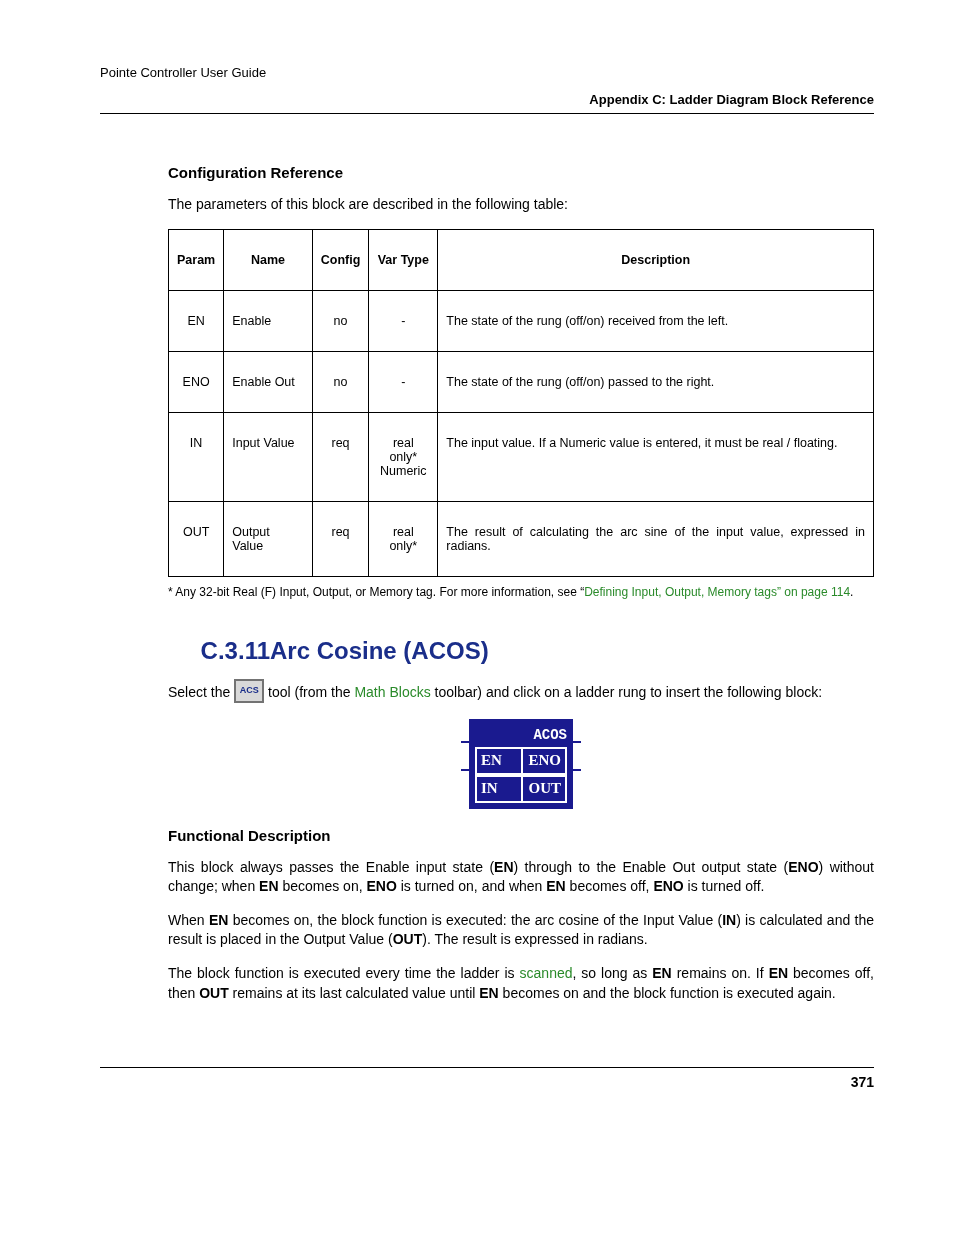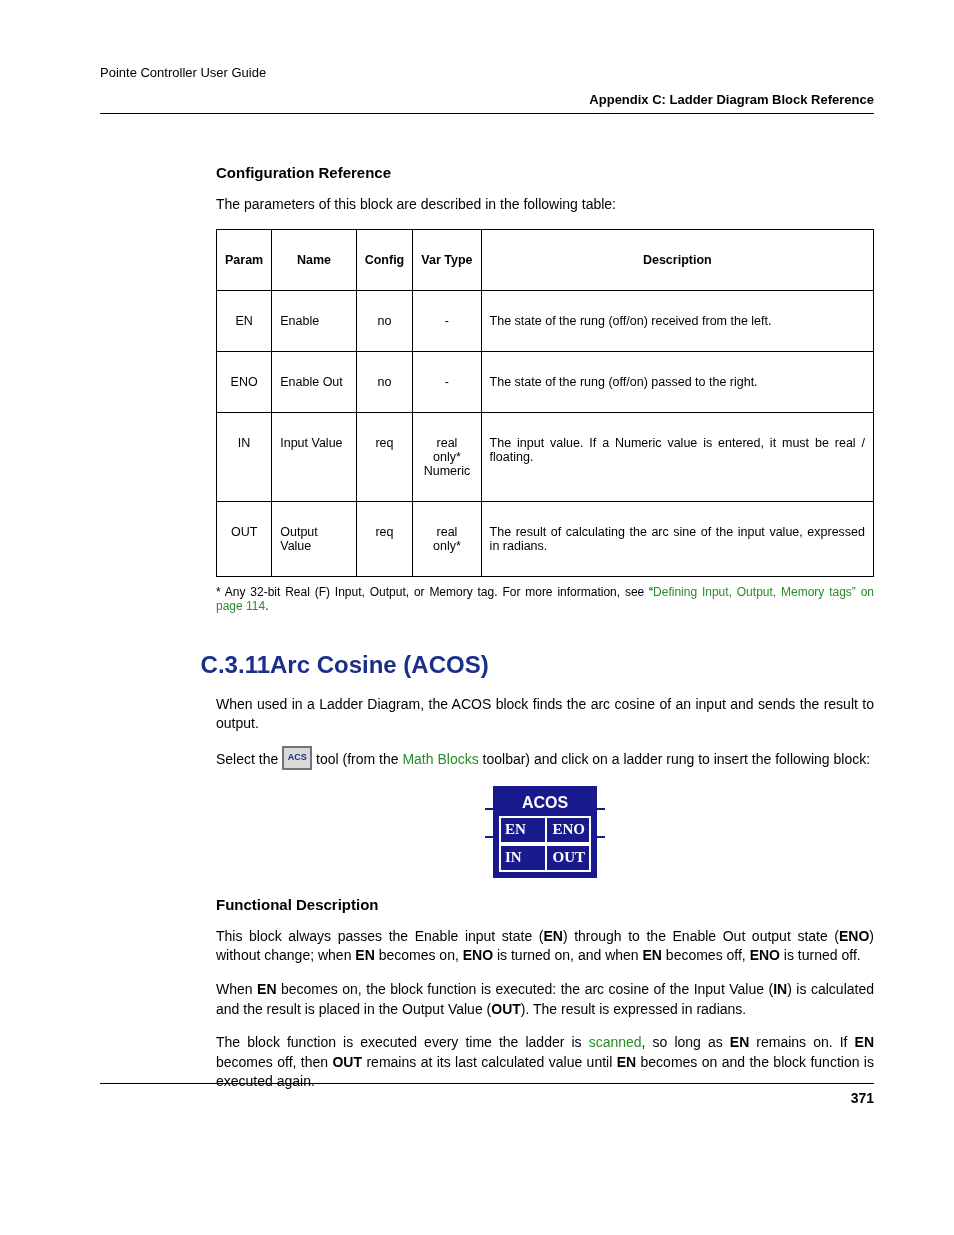--- a/index.html
+++ b/index.html
@@ -17,21 +17,21 @@
     box-sizing: border-box;
   }
   .header-row {
     display: flex;
     justify-content: space-between;
     font-size: 13px;
     padding-bottom: 6px;
   }
   .header-right { font-weight: bold; margin-top: 27px; }
   .header-rule { border-top: 1px solid #000; margin-bottom: 50px; }
-  .content { margin-left: 116px; }
+  .content { margin-left: 68px; }
   .sub-heading {
     font-weight: bold;
     font-size: 15px;
     margin: 10px 0 14px 0;
   }
   .body-text {
     font-size: 14px;
     line-height: 1.4;
     margin-bottom: 14px;
     text-align: justify;
@@ -97,24 +97,24 @@
     text-align: center;
     margin: 12px 0 18px 0;
   }
   .acos-block {
     display: inline-block;
     background: #1a1a8f;
     padding: 6px;
   }
   .acos-title {
     color: #fff;
-    font-family: Liberation Sans, sans-serif;
-    font-weight: bold;
-    font-size: 16px;
-    text-align: center;
+    font-family: Liberation Mono, monospace;
+    font-weight: bold;
+    font-size: 14px;
+    text-align: right;
     padding: 2px 0 4px 0;
   }
   .acos-row { display: flex; }
   .acos-cell {
     width: 46px; height: 28px;
     border: 2px solid #fff;
     color: #fff;
     font-family: 'Times New Roman', serif;
     font-weight: bold;
     font-size: 15px;
@@ -207,21 +207,20 @@
       <span>* Any 32-bit Real (F) Input, Output, or Memory tag. For more information, see “</span><span class="link">Defining Input, Output, Memory tags” on page 114</span><span>.</span>
     </div>
   </div>
 
   <div class="section-row">
     <div class="section-number">C.3.11</div>
     <div class="section-title">Arc Cosine (ACOS)</div>
   </div>
 
   <div class="content">
-    <div class="body-text">When used in a Ladder Diagram, the ACOS block finds the arc cosine of an input and sends the result to output.</div>
 
     <div class="body-text">
       <span>Select the </span><span class="tool-icon">ACS</span><span> tool (from the </span><span class="link">Math Blocks</span><span> toolbar) and click on a ladder rung to insert the following block:</span>
     </div>
 
     <div class="block-figure">
       <div class="acos-wrapper">
         <div class="wire w-tl"></div>
         <div class="wire w-tr"></div>
         <div class="wire w-bl"></div>

